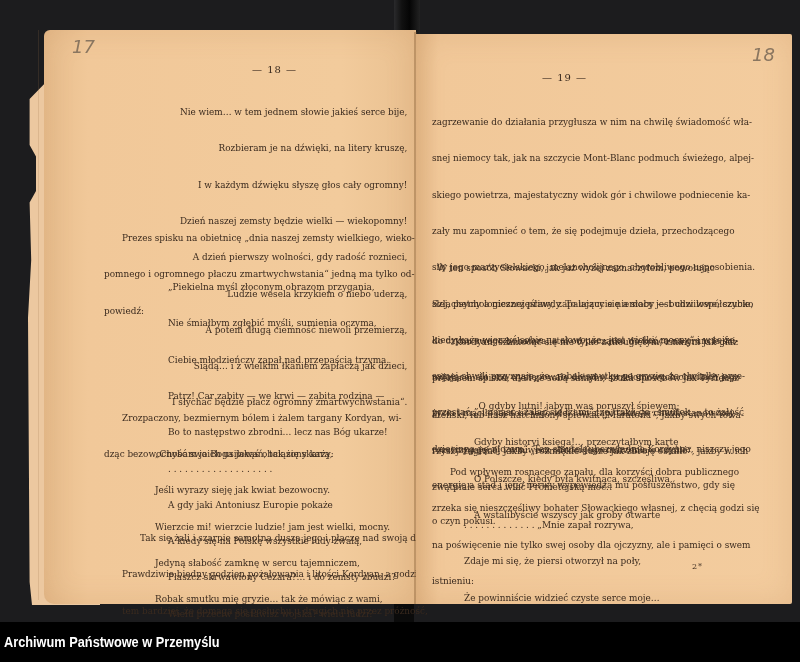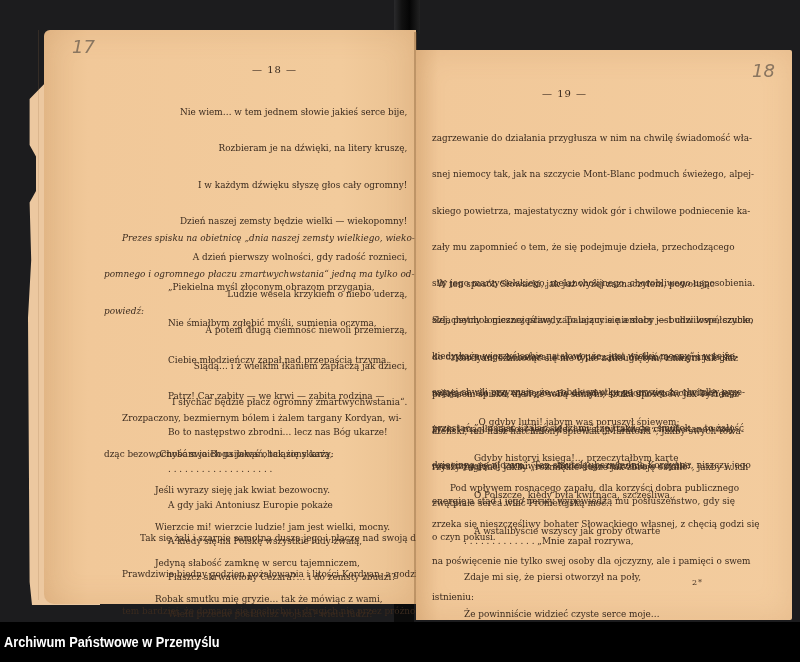--- a/index.html
+++ b/index.html
@@ -31,21 +31,21 @@
     border-left: 1px solid rgba(150,110,70,.2);
   }
   .page {
     position: absolute; background: #f0c897;
     color: #3a2a1e;
     box-shadow: inset 0 0 30px rgba(170,110,60,.18);
   }
   .page.left { left: 44px; top: 30px; width: 372px; height: 574px; border-radius: 6px 0 0 10px;
     background: linear-gradient(90deg, #e7bd8d 0, #f1c899 12%, #f2cb9c 80%, #e9c090 100%);
   }
-  .page.right { left: 416px; top: 50px; width: 376px; height: 570px; border-radius: 0 2px 2px 0;
+  .page.right { left: 416px; top: 34px; width: 376px; height: 570px; border-radius: 0 2px 2px 0;
     background: linear-gradient(90deg, #e3b887 0, #f1c899 6%, #f3cc9e 100%);
   }
   .gutter {
     position: absolute; left: 414px; top: 32px; width: 3px; height: 572px;
     background: rgba(120,80,40,.35);
   }
   .archive-num {
     position: absolute; font-family: "DejaVu Sans", sans-serif; font-size: 18px;
     color: #8a7660; font-style: italic;
   }
@@ -79,21 +79,21 @@
       <span class="line">Rozbieram je na dźwięki, na litery kruszę,</span>
       <span class="line">I w każdym dźwięku słyszę głos cały ogromny!</span>
       <span class="line">Dzień naszej zemsty będzie wielki — wiekopomny!</span>
       <span class="line">A dzień pierwszy wolności, gdy radość roznieci,</span>
       <span class="line">Ludzie wesela krzykiem o niebo uderzą,</span>
       <span class="line">A potem długą ciemność niewoli przemierzą,</span>
       <span class="line">Siądą… i z wielkim łkaniem zapłaczą jak dzieci,</span>
       <span class="line">I słychać będzie płacz ogromny zmartwychwstania“.</span>
     </div>
 
-    <div class="txt" style="left:60px; top:178px;font-style:italic;">
+    <div class="txt" style="left:60px; top:178px;">
       <span class="line" style="padding-left:18px">Prezes spisku na obietnicę „dnia naszej zemsty wielkiego, wieko-</span>
       <span class="line">pomnego i ogromnego płaczu zmartwychwstania“ jedną ma tylko od-</span>
       <span class="line">powiedź:</span>
     </div>
 
     <div class="txt" style="left:124px; top:227px;">
       <span class="line">„Piekielna myśl złoconym obrazom przygania,</span>
       <span class="line">Nie śmiałbym zgłębić myśli, sumienia oczyma,</span>
       <span class="line">Ciebie młodzieńczy zapał nad przepaścią trzyma.</span>
       <span class="line">Patrz! Car zabity — we krwi — zabita rodzina —</span>

